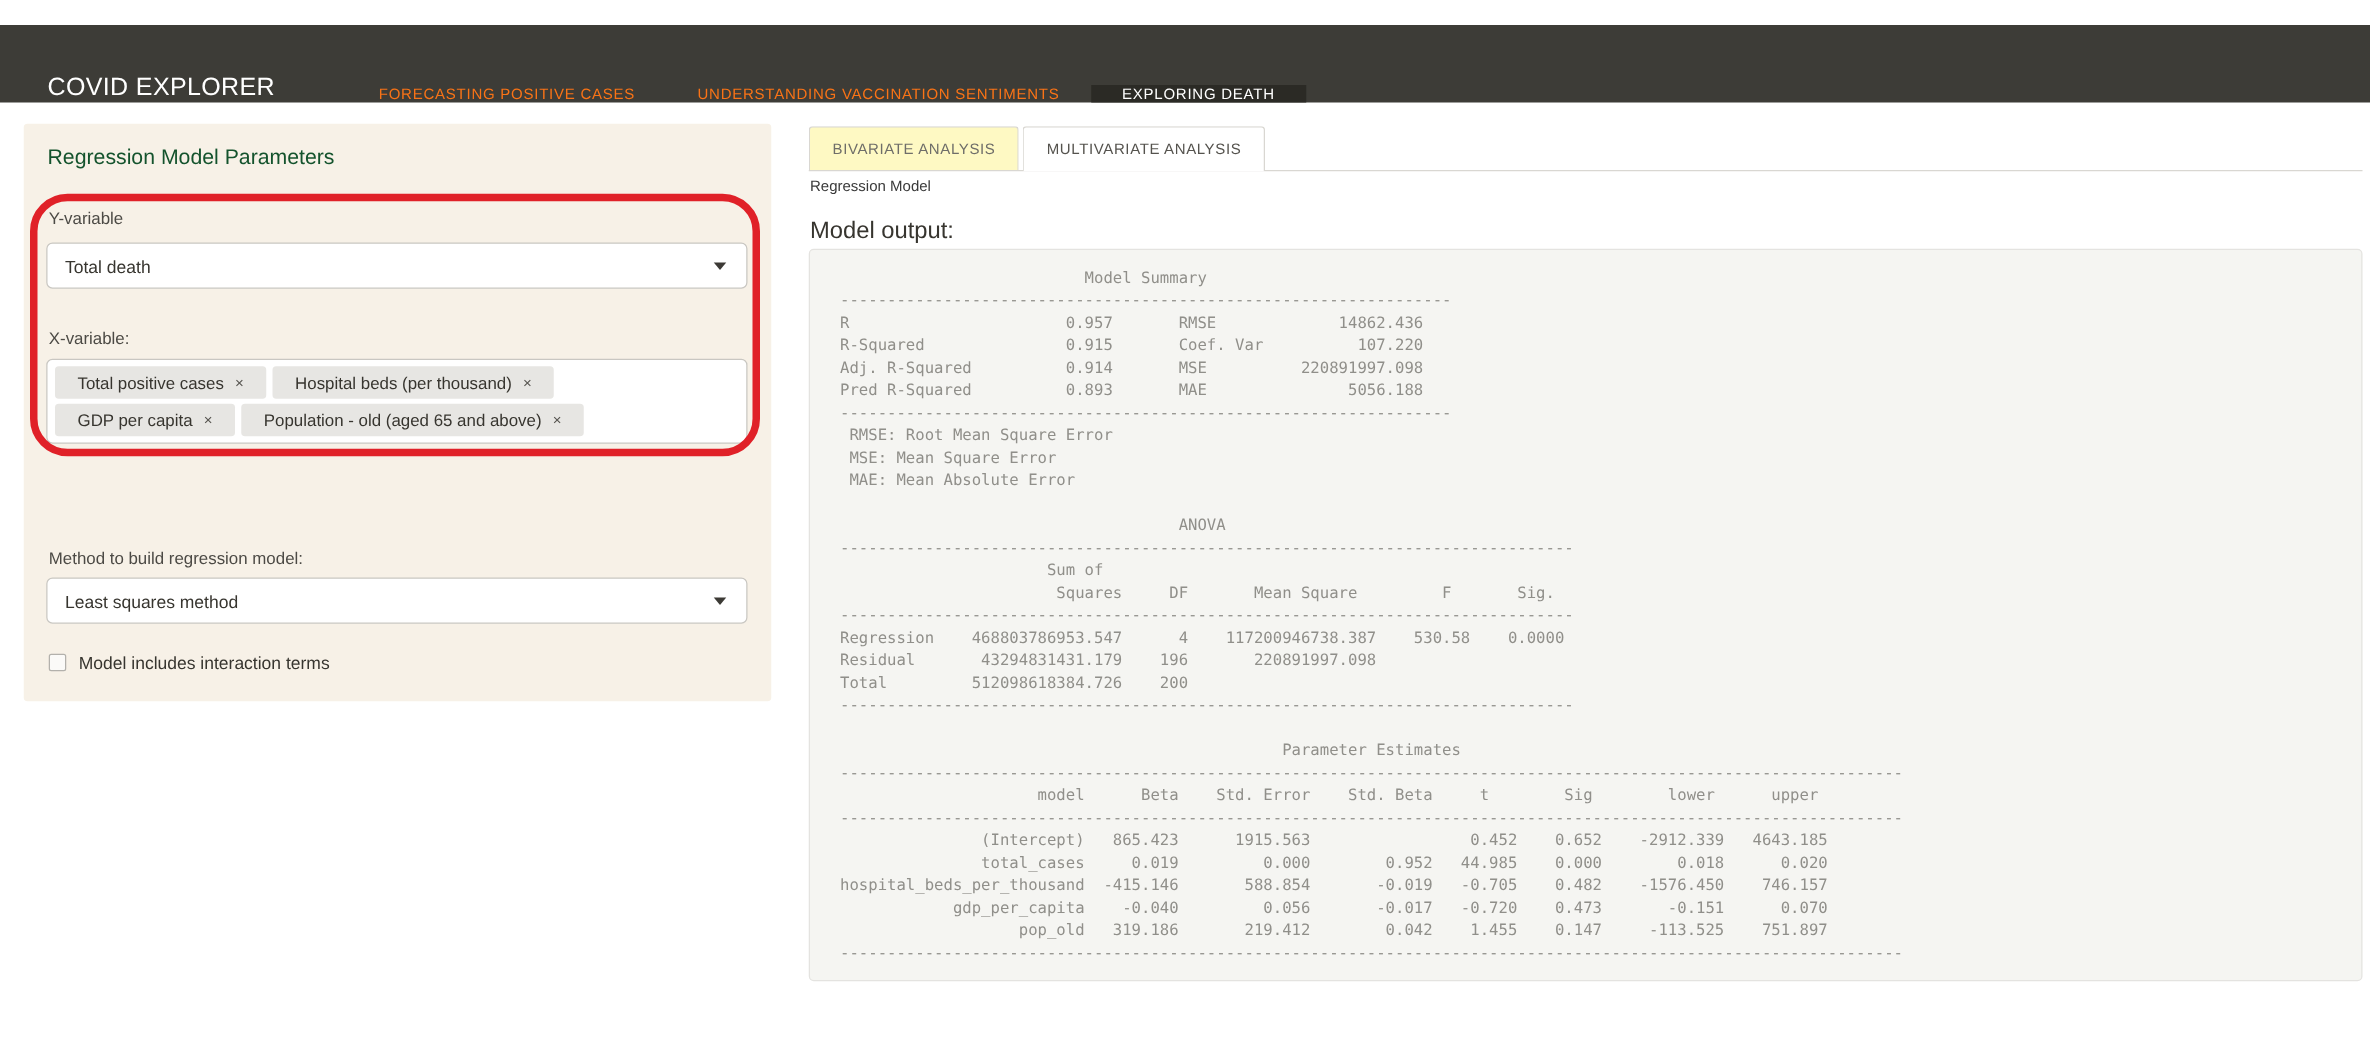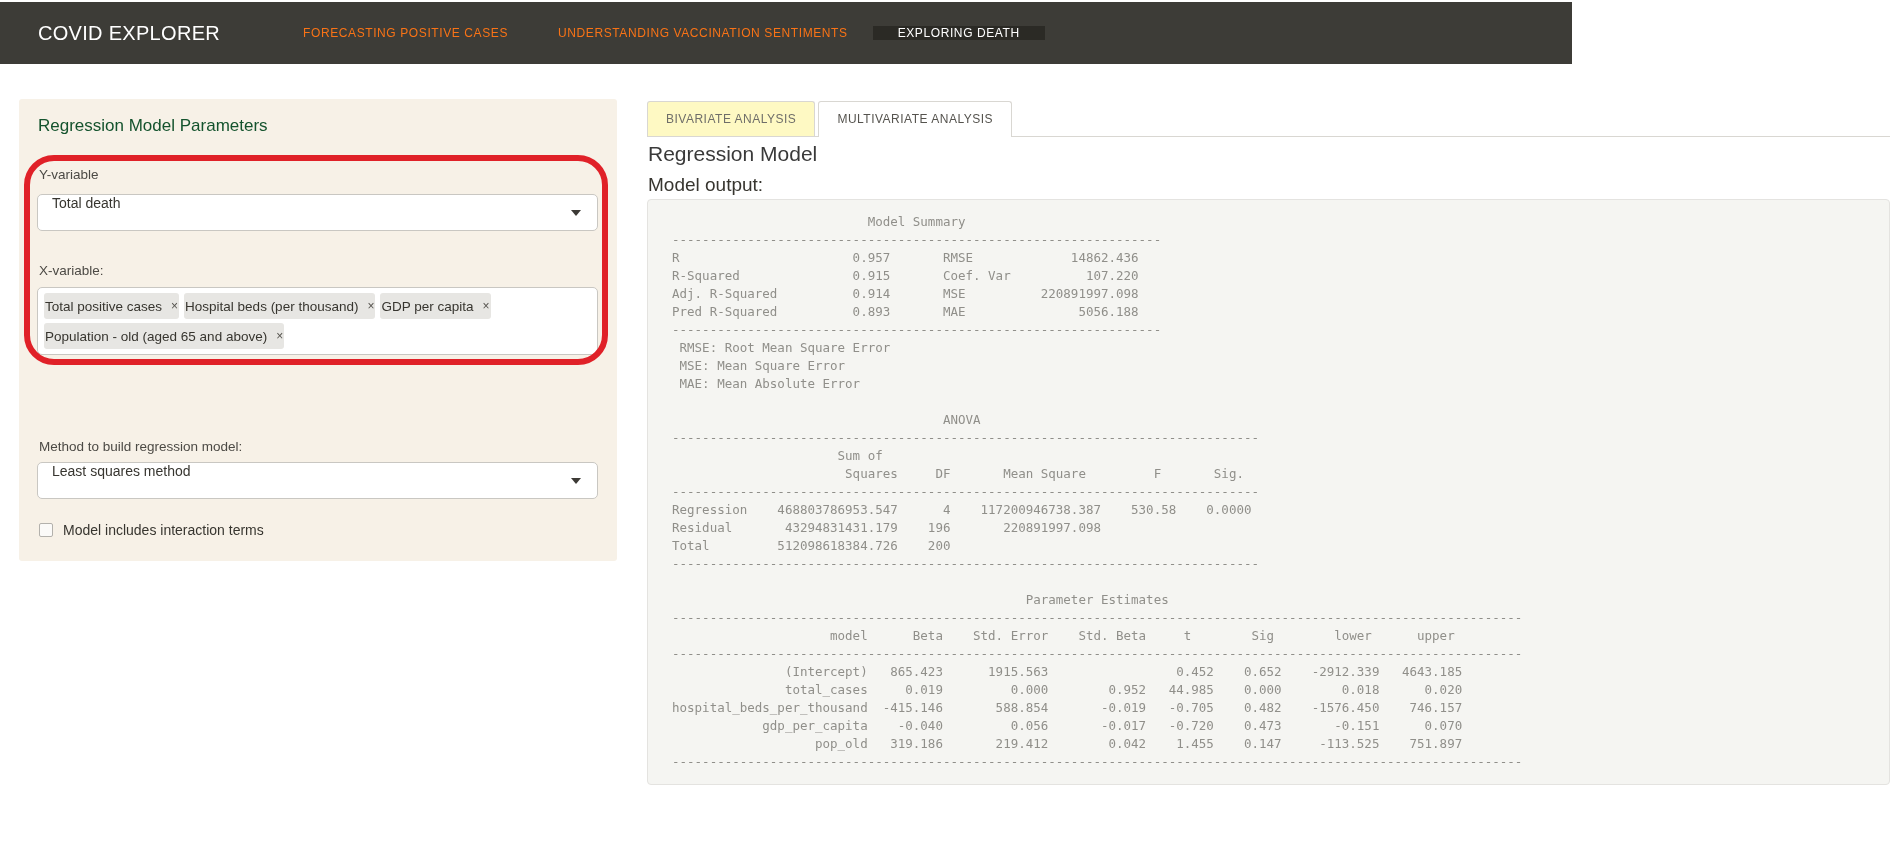--- a/index.html
+++ b/index.html
@@ -2,73 +2,73 @@
 <html><head>
 <meta charset="utf-8">
 <style>
   * { box-sizing: border-box; margin: 0; padding: 0; }
   html, body { background: #ffffff; }
   body { width: 1896px; height: 844px; overflow: hidden;
          font-family: "Liberation Sans", sans-serif; color: #3f3d39; }
   #page { position: relative; width: 1896px; height: 844px; background: #fff; }
 
   
-  .navbar { position: absolute; left: 0; top: 2px; width: 1572px; height: 62px;
-            background: #3d3c37; display: flex; align-items: center; }
+  .navbar { position: absolute; left: 0; top: 20px; width: 1896px; height: 62px;
+            background: #3d3c37; display: flex; align-items: flex-end; }
   .brand { display: flex; align-items: center; padding: 0 58px 0 38px;
            color: #ffffff; font-size: 20px; font-weight: 500; letter-spacing: 0.3px; }
   .nav-item { display: flex; align-items: center; padding: 0 25px; cursor: pointer;
               color: #f97316; font-size: 12px; letter-spacing: 0.6px; font-weight: 500;
               text-transform: uppercase; }
   .nav-item.active { background: #2b2a25; color: #ffffff; }
 
   
   .panel { position: absolute; left: 19px; top: 99px; width: 598px; height: 462px;
            background: #f7f1e7; border-radius: 3px; }
   .panel-title { position: absolute; left: 19px; top: 17px; font-size: 17px; color: #14532d; }
   .annotation { position: absolute; left: 5px; top: 56px; width: 584px; height: 210px;
                 border: 6px solid #e02128; border-radius: 30px; z-index: 6;
                 pointer-events: none; background: transparent; }
   .field-label { position: absolute; left: 20px; font-size: 13.5px; color: #4c4a45; }
   .lbl-y { top: 68px; }
   .lbl-x { top: 164px; }
   .lbl-method { top: 340px; }
   .select { position: absolute; left: 18px; width: 561px; height: 37px; background: #fff;
-            border: 1px solid #c9c7c2; border-radius: 5px; display: flex; align-items: flex-start;
+            border: 1px solid #c9c7c2; border-radius: 5px; display: flex; align-items: center;
             padding: 0 38px 0 14px; cursor: pointer; z-index: 2; }
   .sel-y { top: 95px; }
   .sel-method { top: 363px; }
   .select .sel-text { font-size: 14px; color: #37352f; }
   .caret { position: absolute; right: 16px; top: 15px; width: 0; height: 0;
            border-left: 5px solid transparent; border-right: 5px solid transparent;
            border-top: 6px solid #3c3a35; }
   .multiselect { position: absolute; left: 18px; top: 188px; width: 561px; height: 68px;
                  background: #fff; border: 1px solid #c9c7c2; border-radius: 5px;
                  padding: 5px 6px; display: flex; flex-wrap: wrap; gap: 4px 5px;
                  align-content: flex-start; cursor: text; z-index: 2; }
   .chip { display: inline-flex; align-items: center; height: 26px; background: #e7e6e3;
-          border-radius: 3px; padding: 0 1px; font-size: 13.5px; color: #37352f; }
+          border-radius: 3px; padding: 0 18px; font-size: 13.5px; color: #37352f; }
   .chip-x { margin-left: 9px; font-size: 12px; color: #55534e; cursor: pointer; line-height: 1; }
   .note { position: absolute; left: 20px; top: 372px; font-style: italic;
           font-size: 12.5px; color: #5b5954; }
   .checkbox-row { position: absolute; left: 20px; top: 423px; display: flex;
                   align-items: center; }
   .checkbox { width: 14px; height: 14px; background: #fbfaf8; border: 1px solid #b3b1ac;
               border-radius: 2px; cursor: pointer; }
   .checkbox-label { margin-left: 10px; font-size: 14px; color: #37352f; }
 
   
   .tabs { position: absolute; left: 647px; top: 101px; width: 1243px; display: flex;
           align-items: flex-end; border-bottom: 1px solid #d9d7d2; }
   .tab { font-size: 12px; letter-spacing: 0.5px; color: #6f6e69; text-transform: uppercase;
          padding: 10px 18px; cursor: pointer; border: 1px solid #d9d7d2; border-bottom: none;
          background: #fef9c3; border-radius: 3px 3px 0 0; margin-right: 3px; }
   .tab.active { background: #ffffff; color: #55534e; margin-bottom: -1px;
                 padding-bottom: 11px; }
-  .section-heading { position: absolute; left: 648px; top: 142px; font-size: 21px;
+  .section-heading { position: absolute; left: 648px; top: 142px; font-size: 12px;
                      color: #3a3a3a; font-weight: 400; }
   .output-label { position: absolute; left: 648px; top: 174px; font-size: 19px;
                   color: #37352f; }
   .model-output { position: absolute; left: 647px; top: 199px; width: 1243px;
                   background: #f5f5f2; border: 1px solid #e4e3e0; border-radius: 4px;
                   padding: 13px 24px; }
   .model-output pre { font-family: "DejaVu Sans Mono", monospace; font-size: 12.5px;
                       line-height: 18px; color: #908f8a; white-space: pre; margin: 0; }
 </style>
 </head>

